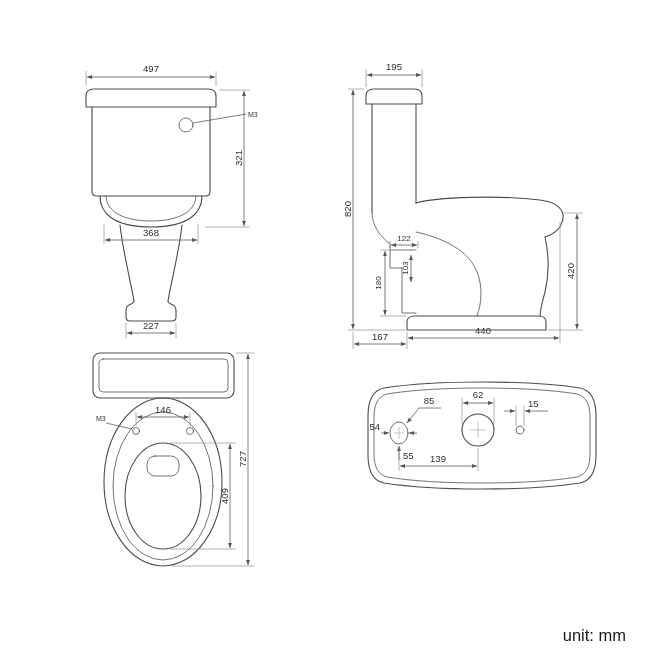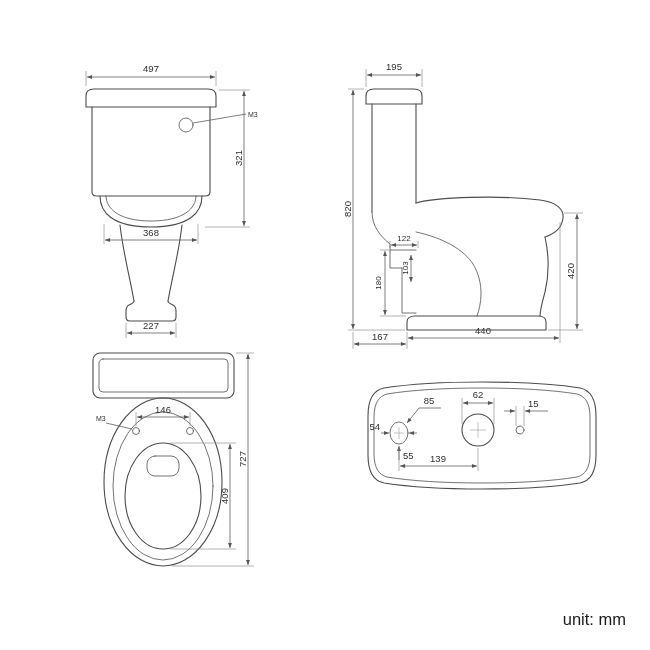--- a/index.html
+++ b/index.html
@@ -8,21 +8,21 @@
   svg{position:absolute;top:0;left:0;}
   .ol {fill:none;stroke:#4c4c4c;stroke-width:1.1;stroke-linecap:round;stroke-linejoin:round;}
   .ol2{fill:none;stroke:#5a5a5a;stroke-width:0.85;stroke-linecap:round;stroke-linejoin:round;}
   .dl {fill:none;stroke:#606060;stroke-width:0.8;}
   .ext{fill:none;stroke:#8a8a8a;stroke-width:0.65;}
   .cm {fill:none;stroke:#9b9b9b;stroke-width:0.6;}
   text{fill:#2e2e2e;font-family:"Liberation Sans",sans-serif;}
   .dim {font-size:9.5px;}
   .dims{font-size:8px;}
   .tiny{font-size:7px;}
-  .unit-label{position:absolute;right:24px;bottom:21px;font-size:16.5px;color:#1b1b1b;}
+  .unit-label{position:absolute;right:24px;bottom:5px;font-size:16.5px;color:#1b1b1b;}
 </style>
 </head>
 <body>
 
 <svg width="650" height="650" viewBox="0 0 650 650">
   <defs>
     <marker id="arr" viewBox="0 0 10 10" refX="9.5" refY="5" markerWidth="9" markerHeight="7" orient="auto">
       <path d="M0.5,1.5 L9.5,5 L0.5,8.5 Z" fill="#555"></path>
     </marker>
   </defs>

